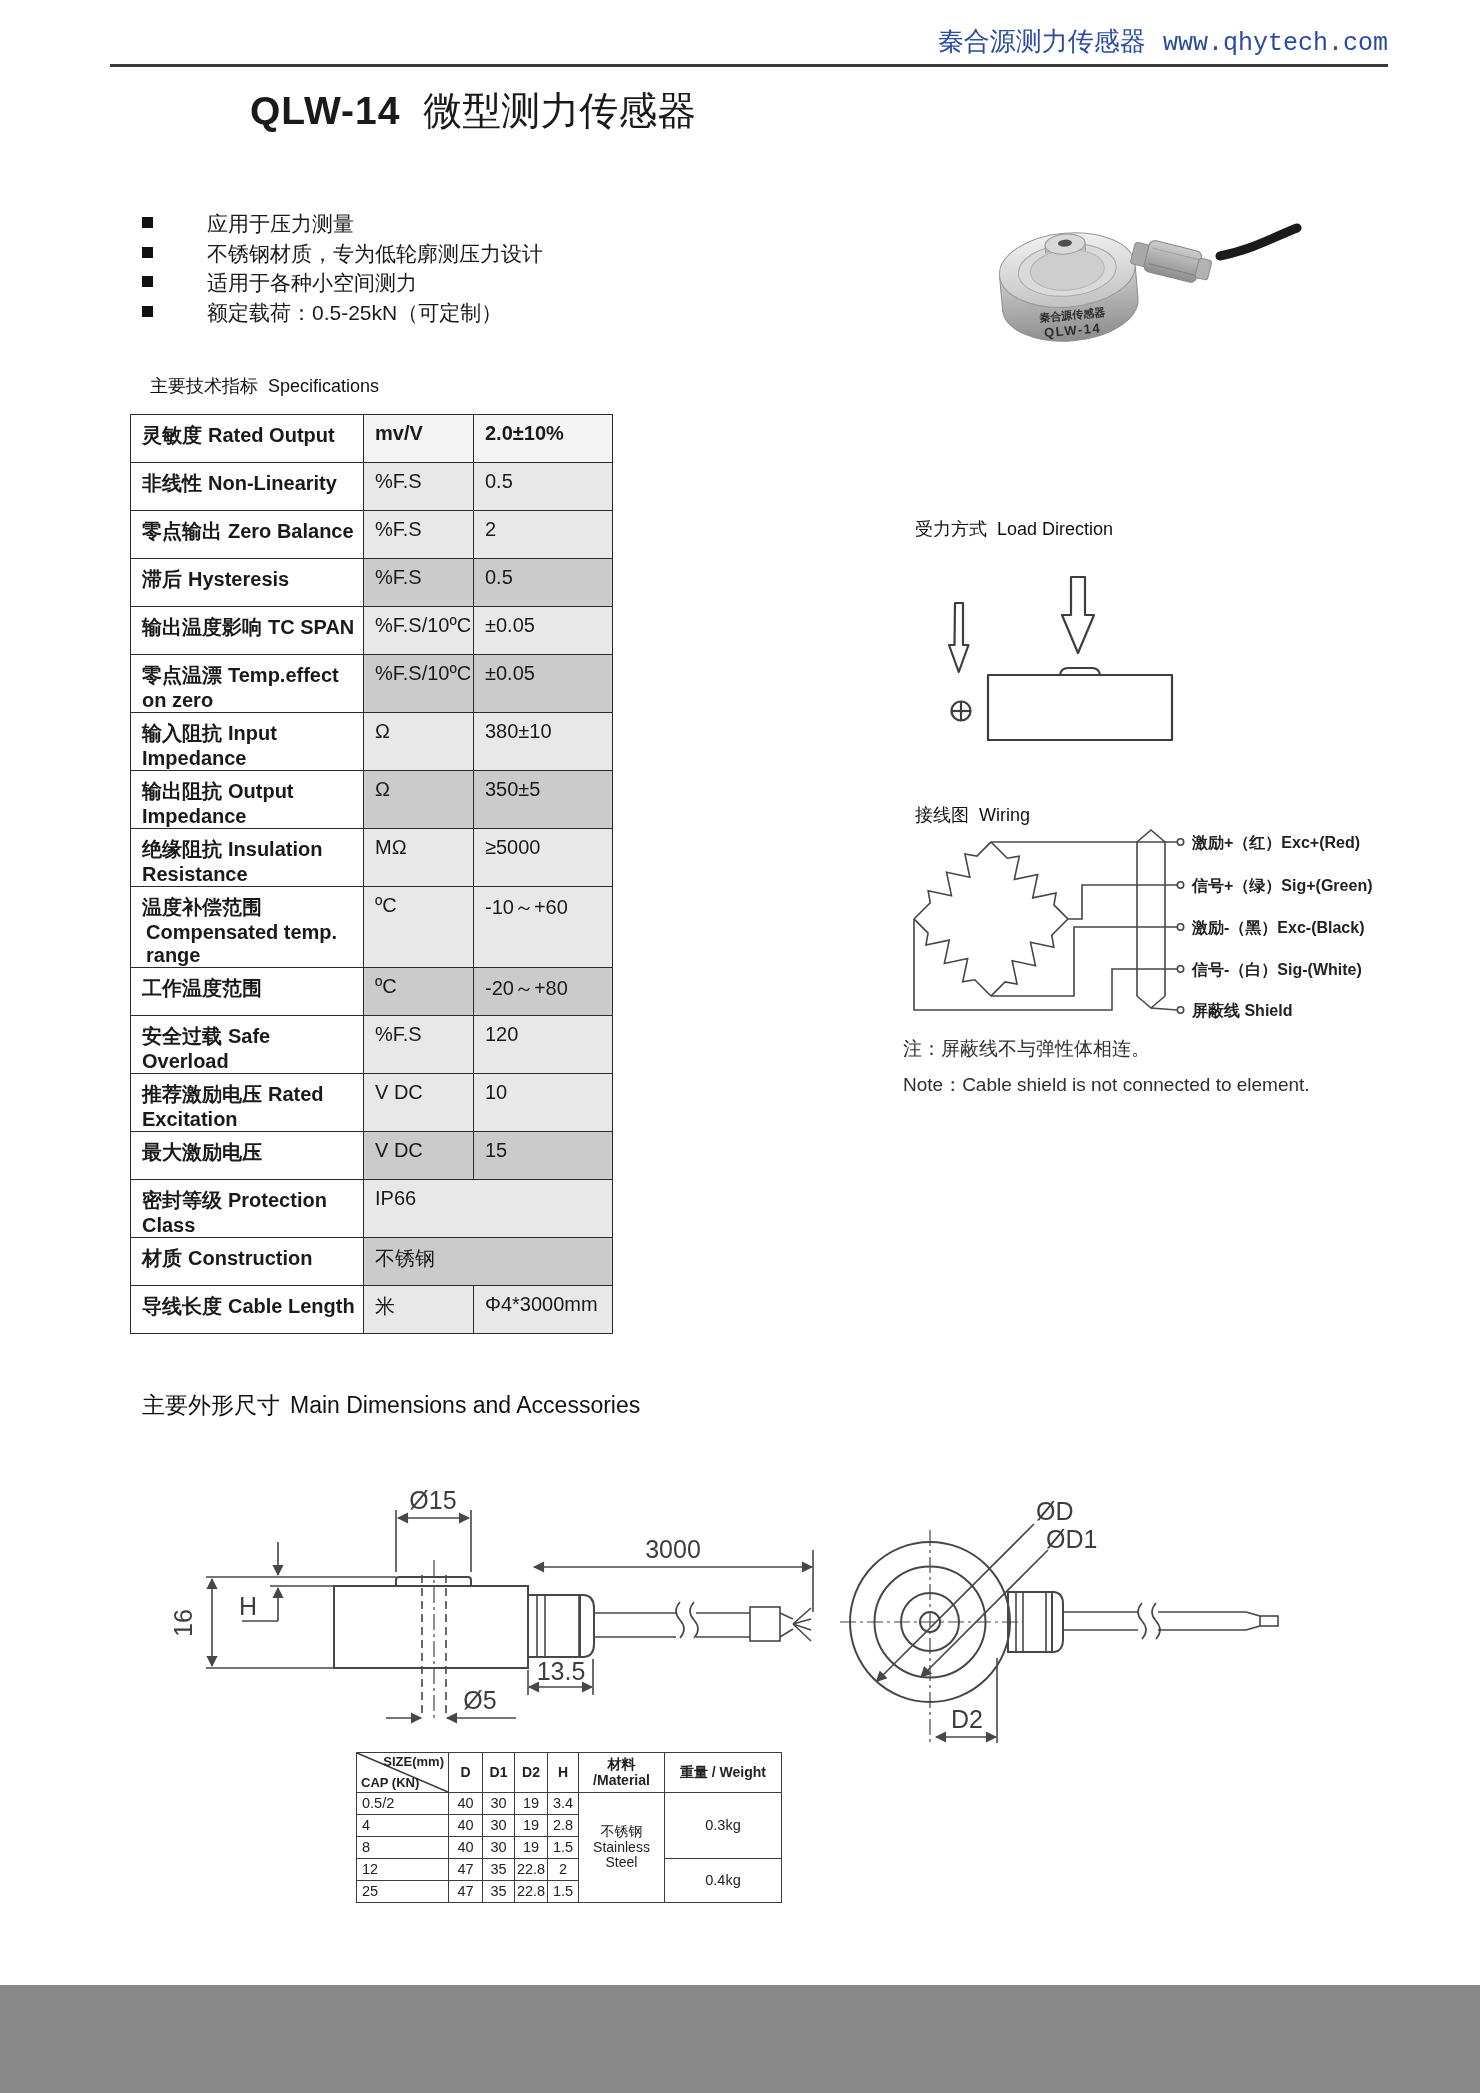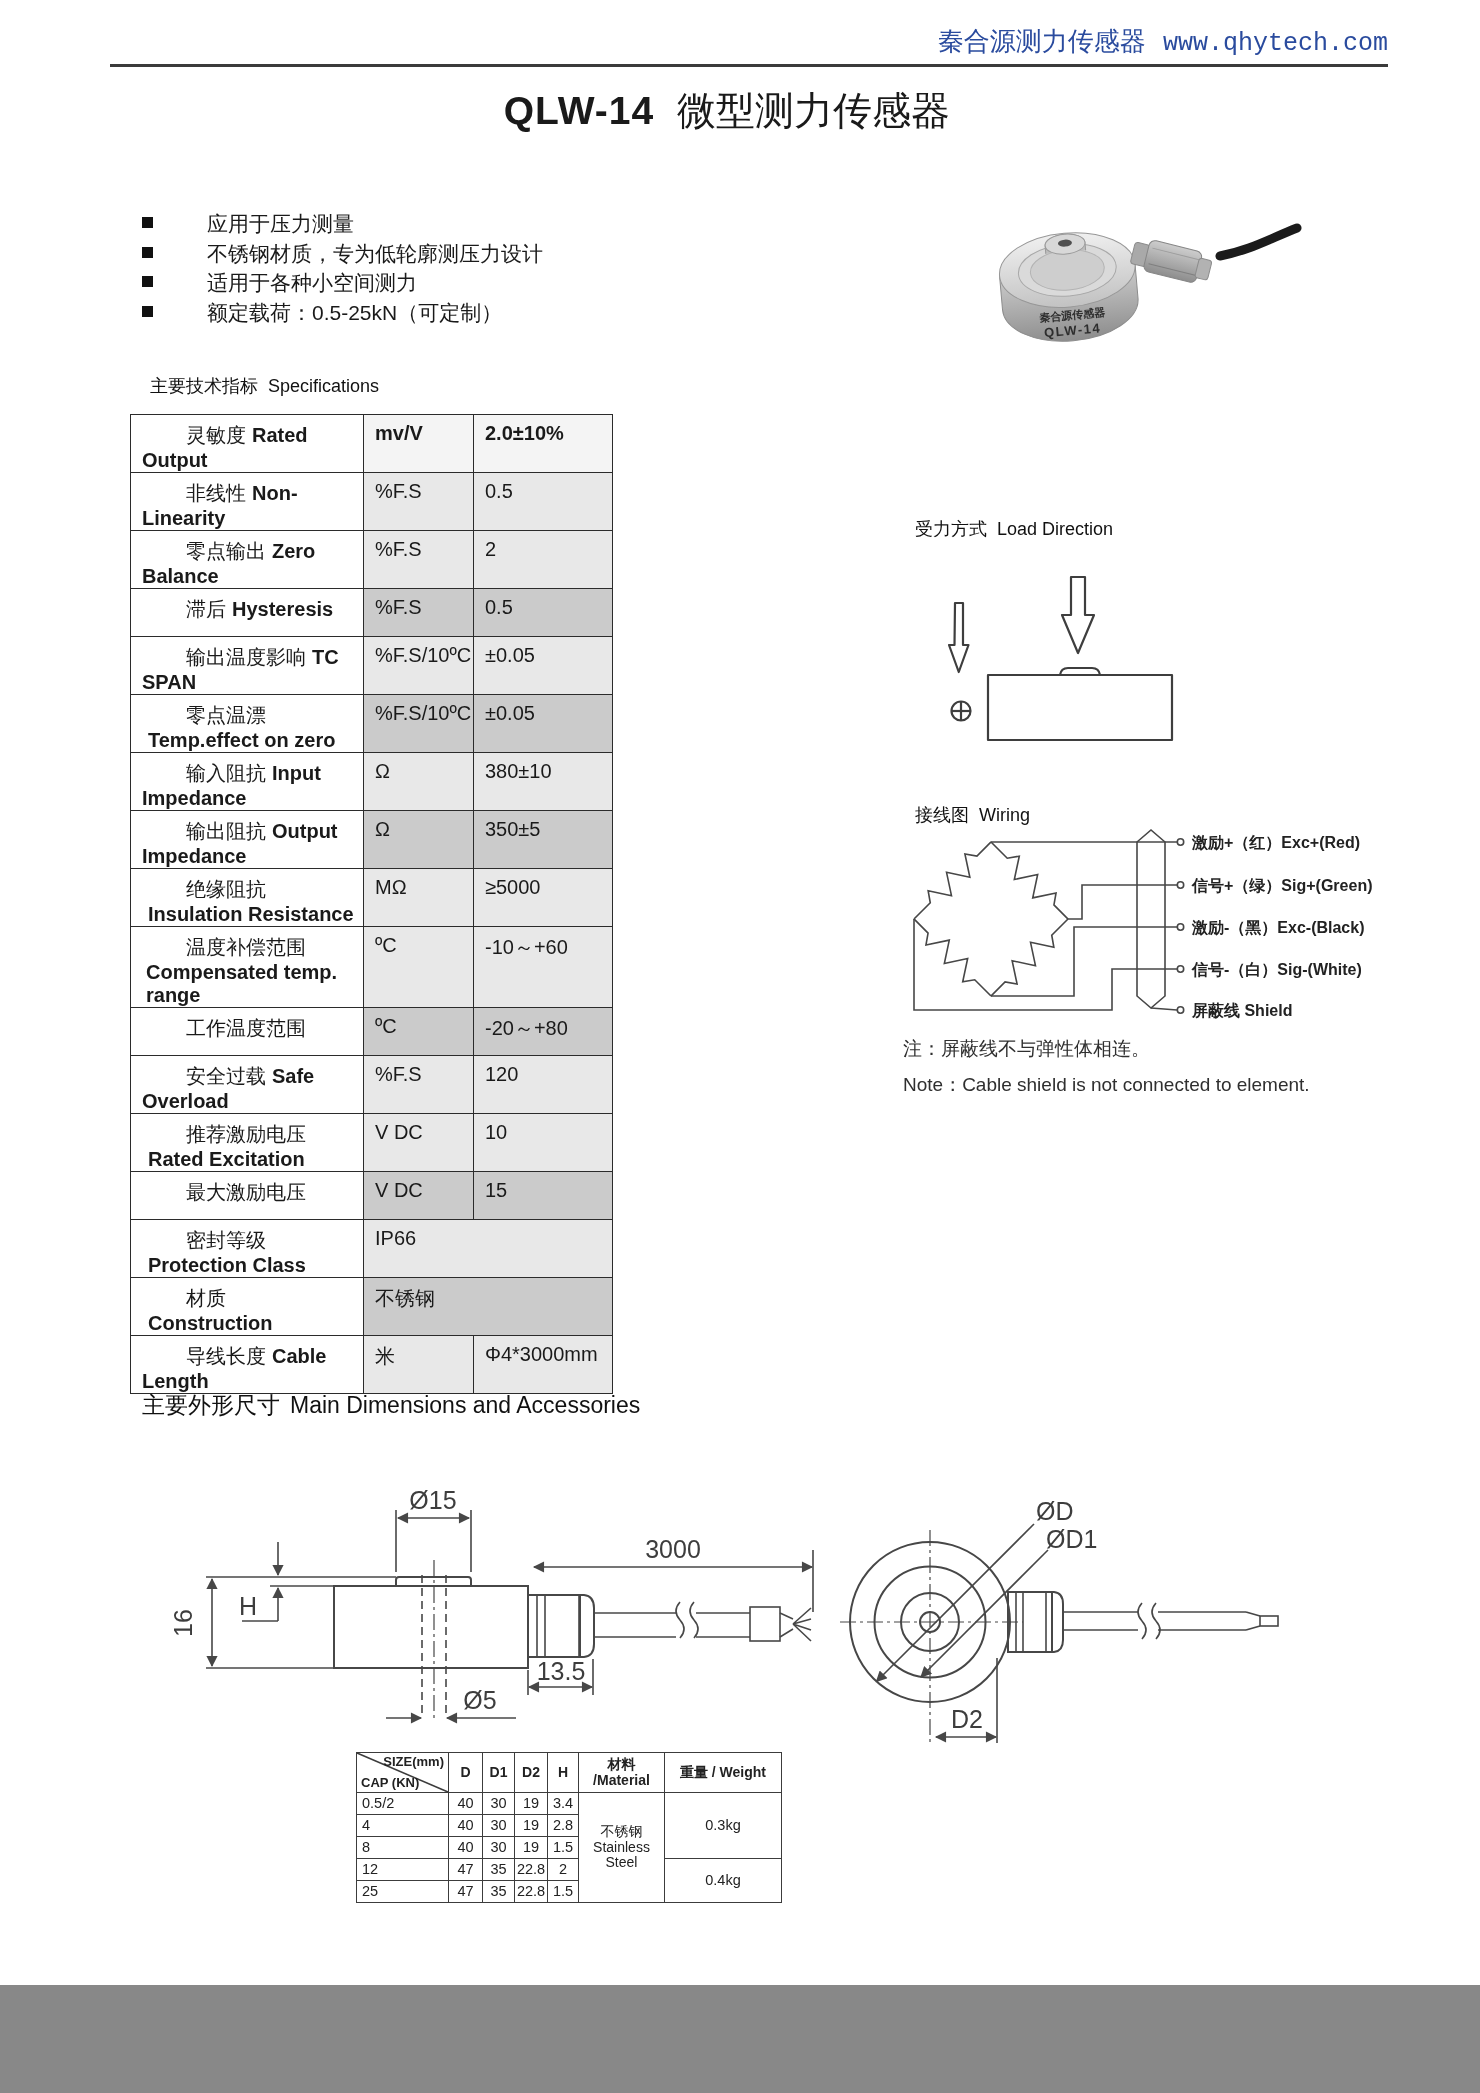--- a/index.html
+++ b/index.html
@@ -6,41 +6,41 @@
   #page{position:relative;width:1480px;height:1985px;background:#ffffff;overflow:hidden;
         font-family:"Liberation Sans",sans-serif;color:#1a1a1a;}
   [data-name]{box-sizing:border-box;}
 
   
   .brand-line{position:absolute;top:24px;right:92px;font-size:26px;color:#2a4b9e;white-space:nowrap;}
   .brand-line .site{font-family:"Liberation Mono",monospace;font-size:25px;margin-left:10px;}
   .header-rule{position:absolute;left:110px;right:92px;top:64px;height:3px;background:#3b3b3b;}
 
   
-  .doc-title{position:absolute;top:84px;left:250px;width:700px;text-align:right;font-size:39px;white-space:nowrap;}
+  .doc-title{position:absolute;top:84px;left:250px;width:700px;text-align:left;font-size:39px;white-space:nowrap;}
   .doc-title .model{font-weight:700;letter-spacing:1px;}
   .doc-title .pname{font-weight:500;font-family:"Liberation Serif",serif;margin-left:12px;}
 
   
   .features{position:absolute;left:142px;top:210px;}
   .feature-row{display:flex;align-items:flex-start;height:29.5px;gap:32px;}
   .feature-row .sq{width:11px;height:11px;background:#111;margin-top:7px;flex:0 0 auto;}
   .feature-row .ftx{font-size:21px;margin-left:22px;white-space:nowrap;}
 
   
   .sec-head{position:absolute;font-size:18px;color:#111;white-space:nowrap;}
   .sec-head .en{margin-left:10px;}
 
   
   .spec-table{position:absolute;left:130px;top:414px;border-collapse:collapse;table-layout:fixed;
               width:482px;font-size:20px;}
   .spec-table td{border:1.6px solid #2b2b2b;vertical-align:top;padding:7px 8px 0 11px;height:48px;overflow:hidden;}
   .spec-table tr.tall td{height:60px;}
   .spec-table .label-cell{background:#ffffff;}
-  .spec-table .label-cell .cn{font-weight:400;margin-left:44px;}
+  .spec-table .label-cell .cn{font-weight:700;}
   .spec-table .label-cell .en{font-weight:700;margin-left:6px;}
   .spec-table .label-cell .en.block{display:block;margin-left:4px;}
   .spec-table .shade-row1{background:#f4f4f4;}
   .spec-table .shade-light{background:#e8e8e8;}
   .spec-table .shade-dark{background:#cbcbcb;}
   .spec-table .b{font-weight:700;}
 
   
   .wnote{position:absolute;left:903px;font-size:19px;color:#2f2f2f;white-space:nowrap;font-weight:500;}
 

